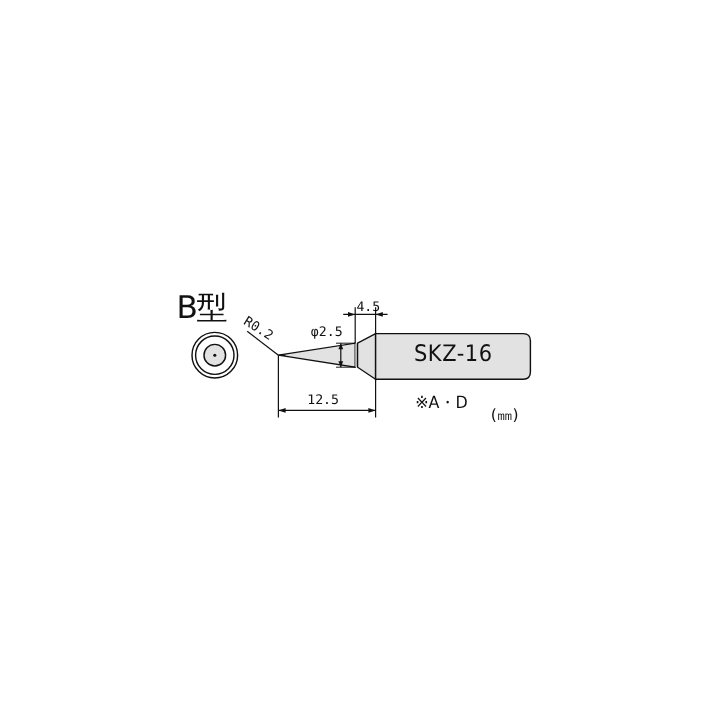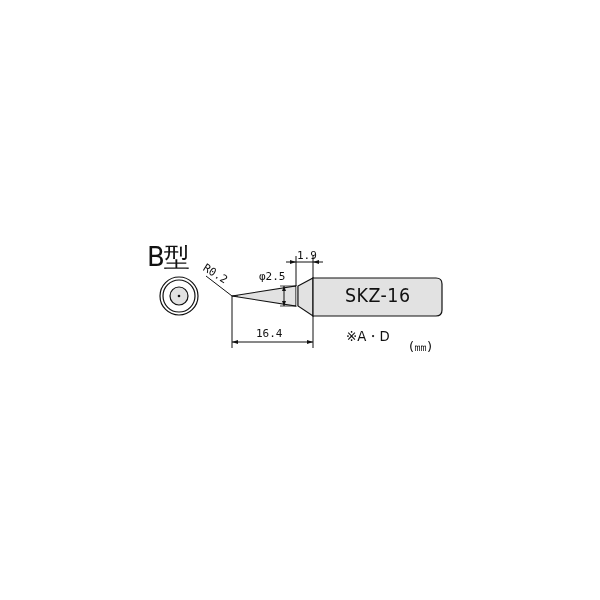--- a/index.html
+++ b/index.html
@@ -63,17 +63,17 @@
     <polygon points="284,286 282,291 286,291" fill="#111"></polygon>
     <polygon points="284,306 282,301 286,301" fill="#111"></polygon>
     <line x1="280" y1="286" x2="296" y2="286" stroke="#111" stroke-width="0.8"></line>
     <line x1="280" y1="306" x2="296" y2="306" stroke="#111" stroke-width="0.8"></line>
   </g>
 </svg>
 
 <div class="lbl title">B型</div>
 <div class="lbl dim dim-rad">R0.2</div>
 <div class="lbl dim dim-dia">φ2.5</div>
-<div class="lbl dim dim-step">1.9</div>
-<div class="lbl dim dim-len">16.4</div>
+<div class="lbl dim dim-step">4.5</div>
+<div class="lbl dim dim-len">12.5</div>
 <div class="lbl model">SKZ-16</div>
 <div class="lbl note">※A・D</div>
 <div class="lbl unit">(㎜)</div>
 
 </body></html>

